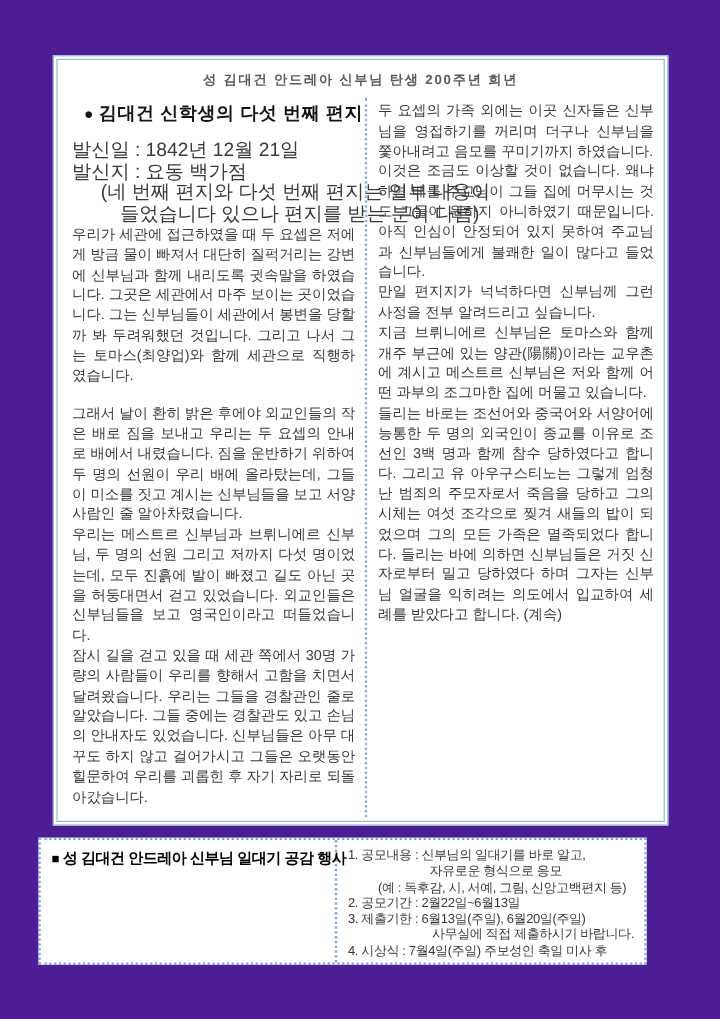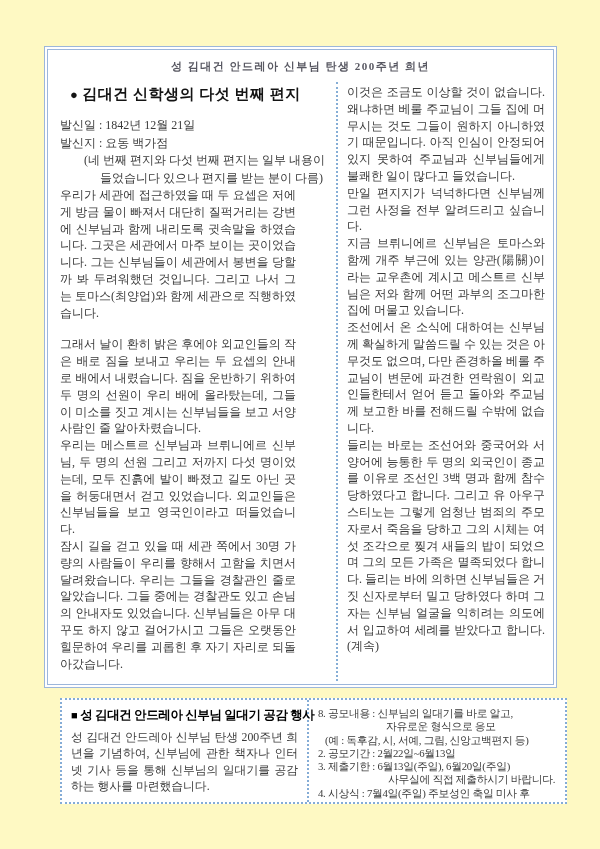--- a/index.html
+++ b/index.html
@@ -2,67 +2,67 @@
 <html><head>
 <meta charset="utf-8">
 <style>
   * { margin: 0; padding: 0; box-sizing: border-box; }
   html, body { background: #ffffff; }
   body {
     width: 600px; height: 849px;
     font-family: "Liberation Sans", "DejaVu Sans", sans-serif;
     position: relative;
   }
-  .sheet { position: relative; width: 600px; height: 849px; background: #fef9c3; overflow: hidden; font-family: Liberation Serif, serif; }
+  .sheet { position: relative; width: 600px; height: 849px; background: #4c1d95; overflow: hidden; }
 
   
   .main-box {
     position: absolute; left: 44px; top: 46px;
     width: 513px; height: 642px;
     border: 4px double #9cb6da;
     background: #fff;
     padding: 7px 6px 0 6px;
     overflow: hidden;
   }
   .jubilee {
     text-align: center;
     font-size: 11px; font-weight: bold;
     color: #585862;
     letter-spacing: 1.5px;
     padding-top: 2px;
   }
-  .cols { display: flex; margin-top: 8px; height: calc(100% - 28px); gap: 32px; }
+  .cols { display: flex; margin-top: 8px; height: calc(100% - 28px); }
   .col-l { width: 250px; padding: 0 8px 0 6px; }
   .col-r { flex: 1; border-left: 2px dotted #86aed6; padding: 2px 2px 0 9px; }
 
   .ltitle {
     font-size: 15px; font-weight: bold; color: #141414;
     letter-spacing: 0.5px;
     margin: 3px 0 13px 10px;
     white-space: nowrap;
   }
   .ltitle .bullet { font-size: 13px; margin-right: 4px; }
 
   .meta-line, .meta-note {
-    font-size: 12px; line-height: 17.5px; color: #3a3a3a;
+    font-size: 16px; line-height: 17.5px; color: #3a3a3a;
     white-space: nowrap;
   }
   .meta-note.n1 { padding-left: 24px; }
   .meta-note.n2 { padding-left: 40px; }
 
   .para {
     font-size: 12px; line-height: 16.8px; color: #3a3a3a;
     text-align: justify; word-break: break-all;
   }
   .para.first { margin-top: 15px; }
   .para.gap { }
 
   
   .event-box {
-    position: absolute; left: 60px; top: 698px;
+    position: absolute; left: 32px; top: 698px;
     width: 507px; height: 106px;
     border: 2px dotted #84acd6;
     display: flex;
     background: #fff;
     overflow: hidden;
   }
   .ev-l {
     width: 247px;
     border-right: 2px dotted #84acd6;
     padding: 7px 9px 0 9px;
@@ -76,21 +76,21 @@
   .ev-intro {
     font-size: 11.8px; line-height: 16.3px; color: #3a3a3a;
     text-align: justify; word-break: break-all;
   }
   .ev-r { flex: 1; padding: 7px 6px 0 9px; }
   .dl {
     font-size: 10.8px; line-height: 13.3px; color: #3a3a3a;
     letter-spacing: -0.3px; white-space: nowrap;
   }
   .dl.i1 { padding-left: 68px; }
-  .dl.i2 { padding-left: 7px; }
+  .dl.i2 { padding-left: 7px; margin-left: 18px; }
   .dl.i3 { padding-left: 70px; }
 </style>
 </head>
 <body>
 
 <div class="sheet">
 
   <div class="main-box">
     <div class="jubilee">성 김대건 안드레아 신부님 탄생 200주년 희년</div>
 
@@ -109,39 +109,38 @@
         </div>
 
         <p class="para">우리가 세관에 접근하였을 때 두 요셉은 저에게 방금 물이 빠져서 대단히 질퍽거리는 강변에 신부님과 함께 내리도록 귓속말을 하였습니다. 그곳은 세관에서 마주 보이는 곳이었습니다. 그는 신부님들이 세관에서 봉변을 당할까 봐 두려워했던 것입니다. 그리고 나서 그는 토마스(최양업)와 함께 세관으로 직행하였습니다.</p>
         <p class="para first">그래서 날이 환히 밝은 후에야 외교인들의 작은 배로 짐을 보내고 우리는 두 요셉의 안내로 배에서 내렸습니다. 짐을 운반하기 위하여 두 명의 선원이 우리 배에 올라탔는데, 그들이 미소를 짓고 계시는 신부님들을 보고 서양 사람인 줄 알아차렸습니다.</p>
         <p class="para">우리는 메스트르 신부님과 브뤼니에르 신부님, 두 명의 선원 그리고 저까지 다섯 명이었는데, 모두 진흙에 발이 빠졌고 길도 아닌 곳을 허둥대면서 걷고 있었습니다. 외교인들은 신부님들을 보고 영국인이라고 떠들었습니다.</p>
         <p class="para">잠시 길을 걷고 있을 때 세관 쪽에서 30명 가량의 사람들이 우리를 향해서 고함을 치면서 달려왔습니다. 우리는 그들을 경찰관인 줄로 알았습니다. 그들 중에는 경찰관도 있고 손님의 안내자도 있었습니다. 신부님들은 아무 대꾸도 하지 않고 걸어가시고 그들은 오랫동안 힐문하여 우리를 괴롭힌 후 자기 자리로 되돌아갔습니다.</p>
 
       </div>
 
       <div class="col-r">
+        <p class="para">두 요셉의 가족 외에는 이곳 신자들은 신부님을 영접하기를 꺼리며 더구나 신부님을 쫓아내려고 음모를 꾸미기까지 하였습니다.</p>
         <p class="para">이것은 조금도 이상할 것이 없습니다. 왜냐하면 베룰 주교님이 그들 집에 머무시는 것도 그들이 원하지 아니하였기 때문입니다. 아직 인심이 안정되어 있지 못하여 주교님과 신부님들에게 불쾌한 일이 많다고 들었습니다.</p>
         <p class="para">만일 편지지가 넉넉하다면 신부님께 그런 사정을 전부 알려드리고 싶습니다.</p>
         <p class="para gap">지금 브뤼니에르 신부님은 토마스와 함께 개주 부근에 있는 양관(陽關)이라는 교우촌에 계시고 메스트르 신부님은 저와 함께 어떤 과부의 조그마한 집에 머물고 있습니다.</p>
-        <p class="para">조선에서 온 소식에 대하여는 신부님께 확실하게 말씀드릴 수 있는 것은 아무것도 없으며, 다만 존경하올 베롤 주교님이 변문에 파견한 연락원이 외교인들한테서 얻어 듣고 돌아와 주교님께 보고한 바를 전해드릴 수밖에 없습니다.</p>
         <p class="para">들리는 바로는 조선어와 중국어와 서양어에 능통한 두 명의 외국인이 종교를 이유로 조선인 3백 명과 함께 참수 당하였다고 합니다. 그리고 유 아우구스티노는 그렇게 엄청난 범죄의 주모자로서 죽음을 당하고 그의 시체는 여섯 조각으로 찢겨 새들의 밥이 되었으며 그의 모든 가족은 멸족되었다 합니다. 들리는 바에 의하면 신부님들은 거짓 신자로부터 밀고 당하였다 하며 그자는 신부님 얼굴을 익히려는 의도에서 입교하여 세례를 받았다고 합니다. (계속)</p>
       </div>
 
     </div>
   </div>
 
   <div class="event-box">
     <div class="ev-l">
       <div class="ev-title">
         <span class="sq">■</span><span>성 김대건 안드레아 신부님 일대기 공감 행사</span>
       </div>
-      <p class="ev-intro">성 김대건 안드레아 신부님 탄생 200주년 희년을 기념하여, 신부님에 관한 책자나 인터넷 기사 등을 통해 신부님의 일대기를 공감하는 행사를 마련했습니다.</p>
     </div>
     <div class="ev-r">
-      <div class="dl">8. 공모내용 : 신부님의 일대기를 바로 알고,</div>
+      <div class="dl">1. 공모내용 : 신부님의 일대기를 바로 알고,</div>
       <div class="dl i1">자유로운 형식으로 응모</div>
       <div class="dl i2">(예 : 독후감, 시, 서예, 그림, 신앙고백편지 등)</div>
       <div class="dl">2. 공모기간 : 2월22일~6월13일</div>
       <div class="dl">3. 제출기한 : 6월13일(주일), 6월20일(주일)</div>
       <div class="dl i3">사무실에 직접 제출하시기 바랍니다.</div>
       <div class="dl">4. 시상식 : 7월4일(주일) 주보성인 축일 미사 후</div>
     </div>
   </div>
 
 </div>

